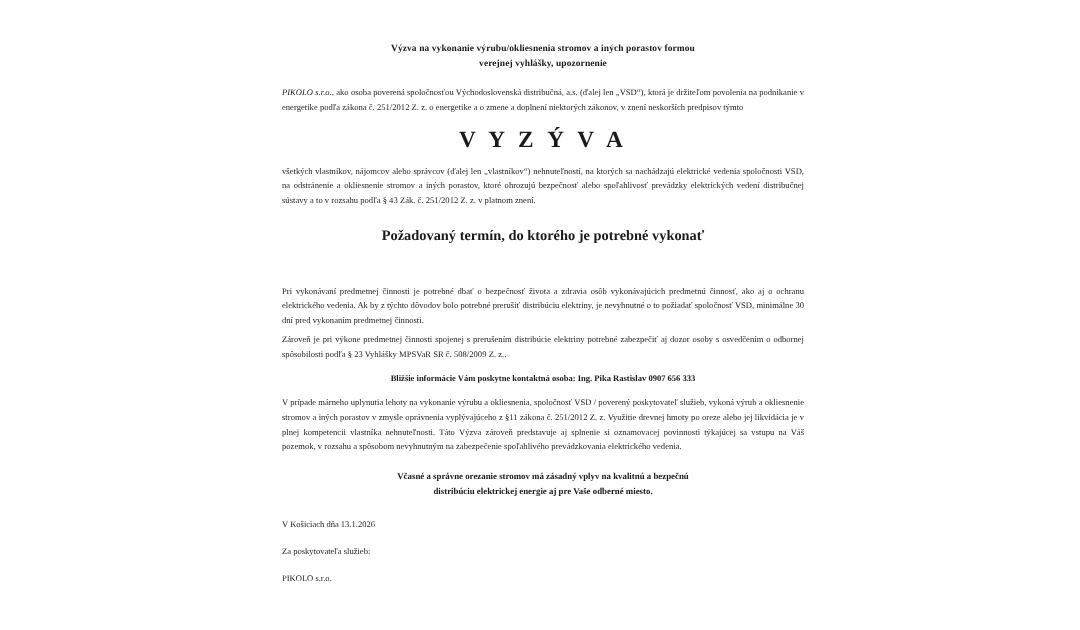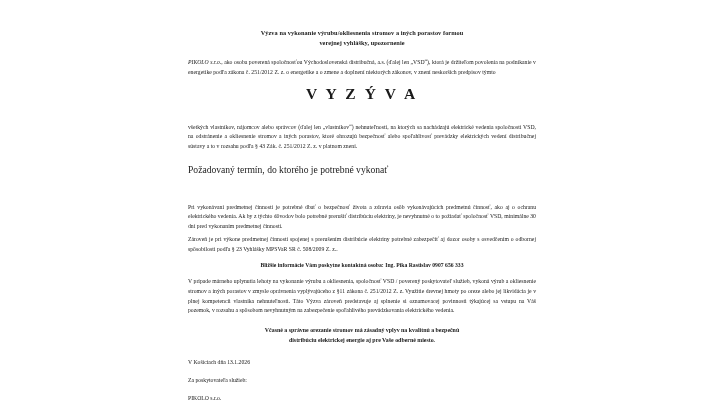--- a/index.html
+++ b/index.html
@@ -51,29 +51,29 @@
   }
   .para.tight { margin-bottom: 3px; }
   .para .company { font-style: italic; }
 
   
   .vyzyva {
     font-size: 15.5px;
     font-weight: bold;
     text-align: center;
     letter-spacing: 0.17em;
-    margin: 7px 0 21px 0;
+    margin: 7px 0 9px 0;
     line-height: 1.1;
   }
 
   
   .deadline {
     font-size: 9.6px;
-    font-weight: normal;
-    text-align: left;
+    font-weight: bold;
+    text-align: center;
     line-height: 1.45;
     margin: 11px 0 26px 0;
   }
 
   
   .contact-line {
     font-size: 5.7px;
     font-weight: bold;
     text-align: center;
     margin: 0 0 7px 0;

